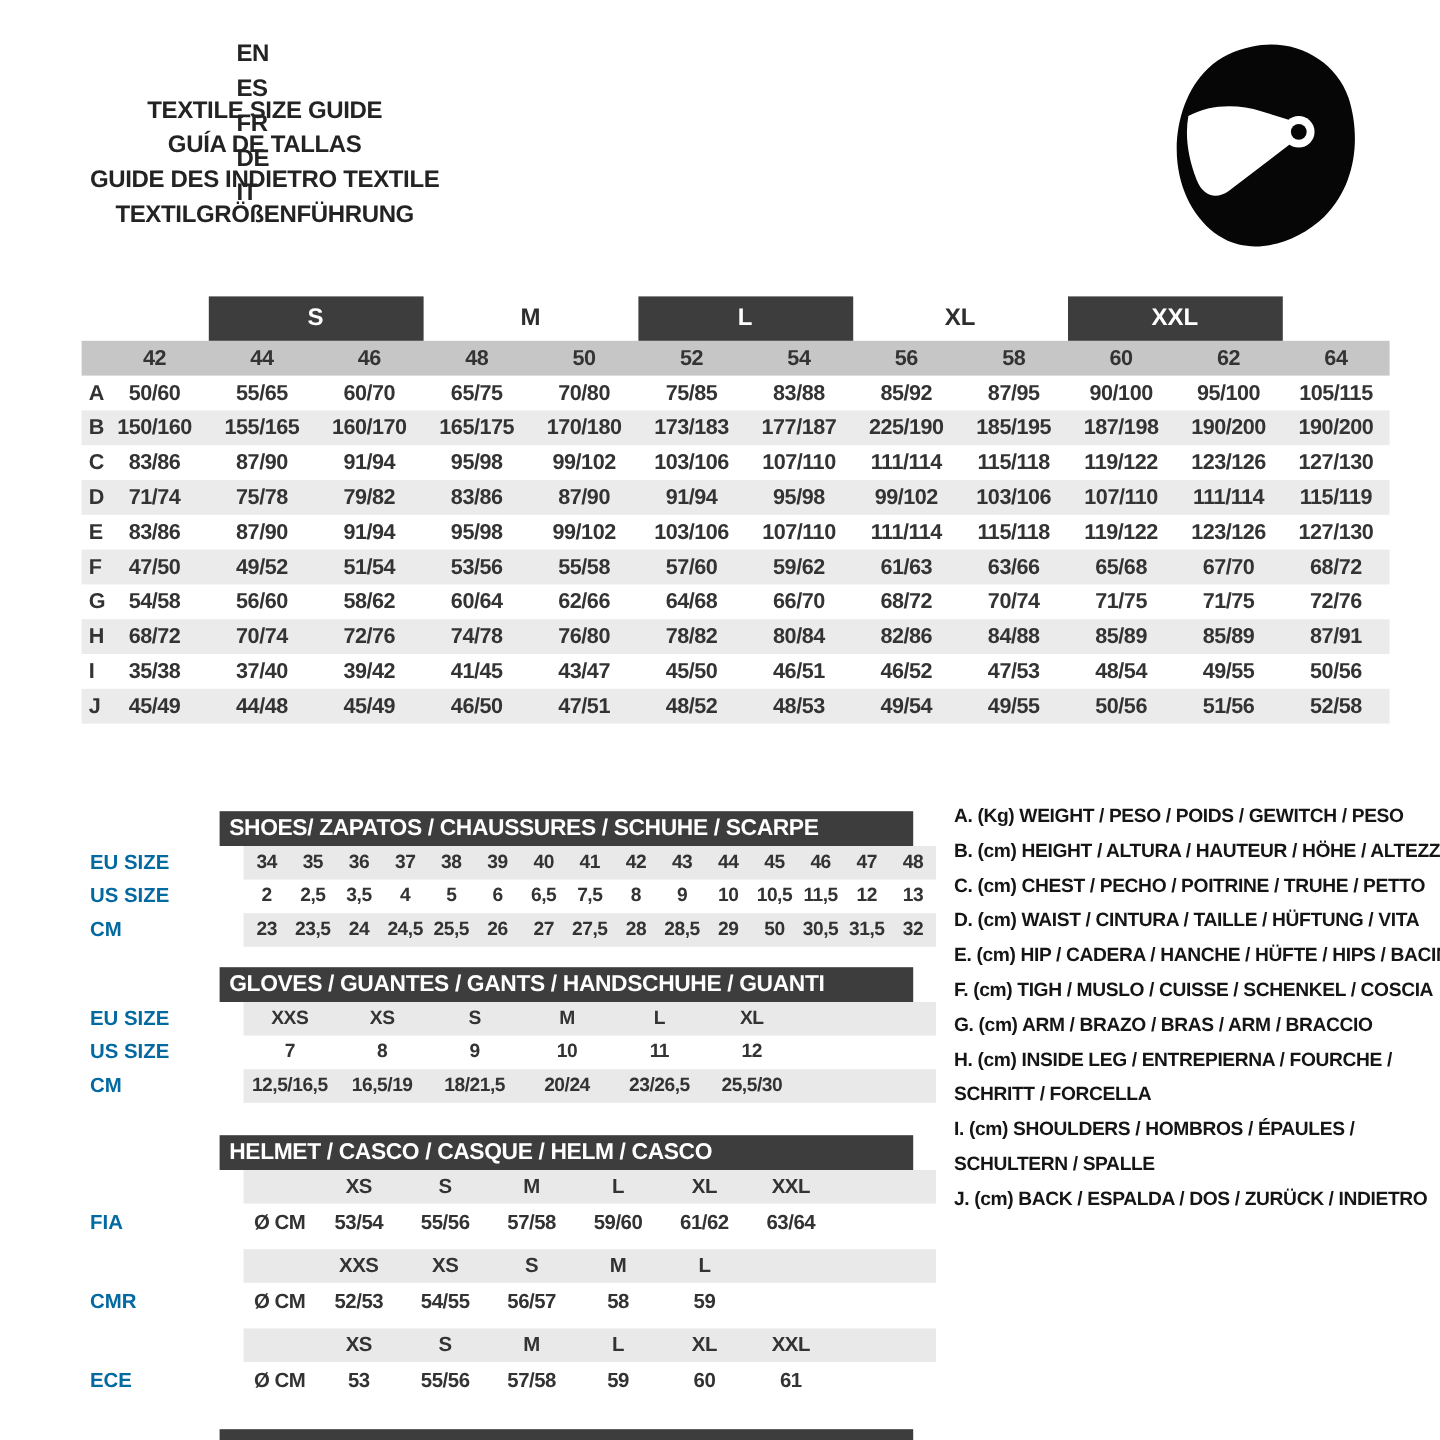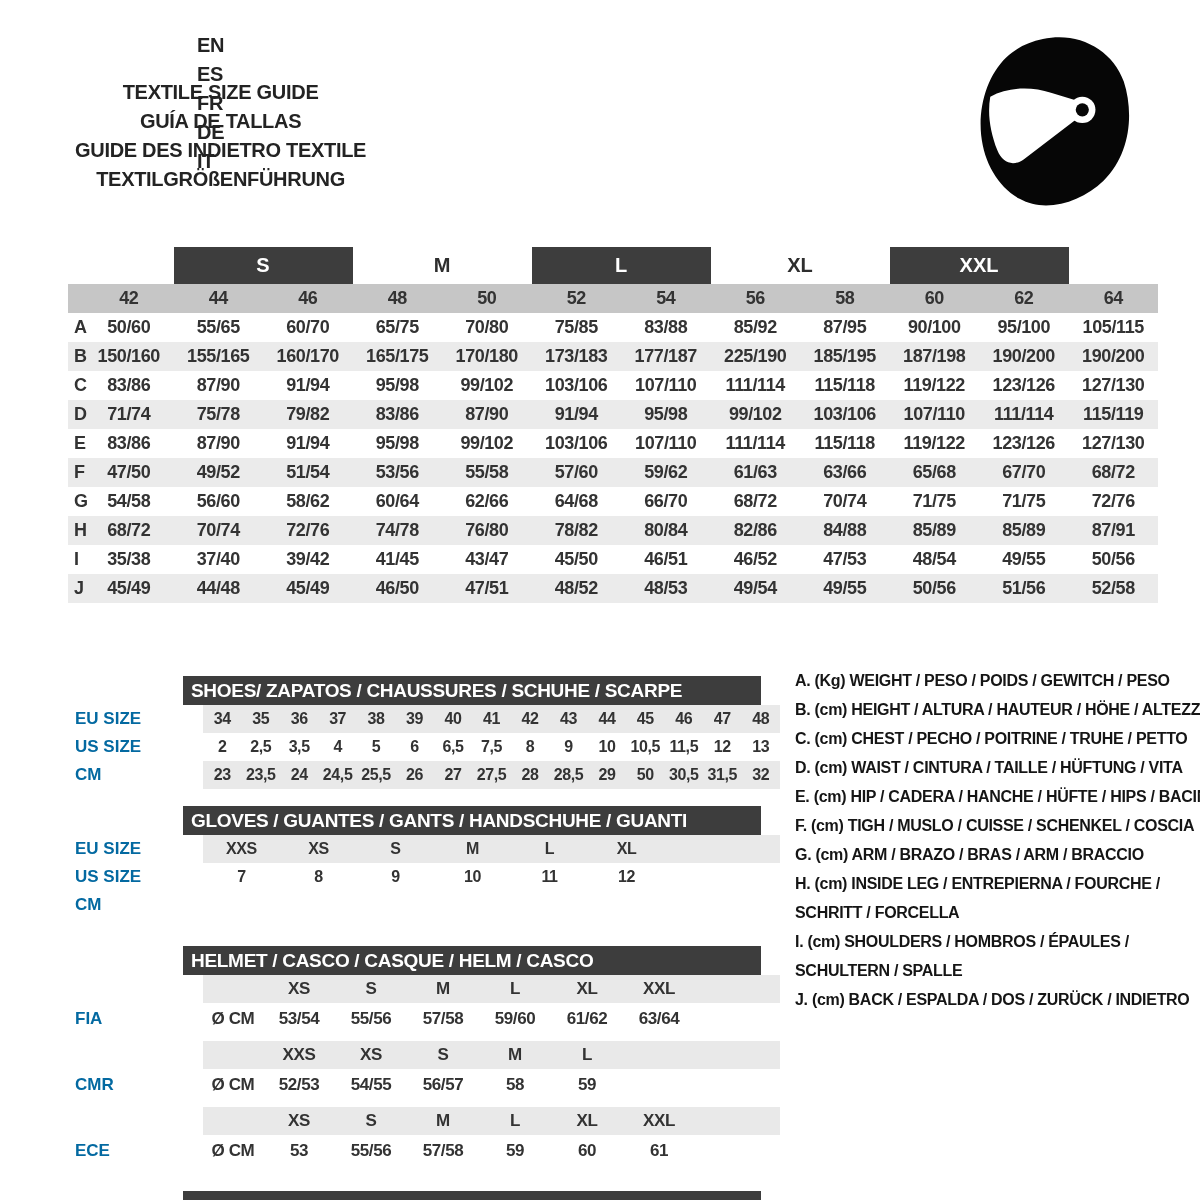--- a/index.html
+++ b/index.html
@@ -364,20 +364,28 @@
             <div class="cell">7</div>
             <div class="cell">8</div>
             <div class="cell">9</div>
             <div class="cell">10</div>
             <div class="cell">11</div>
             <div class="cell">12</div>
           </div>
         </div>
         <div class="srow shade">
           <div class="lbl">CM</div>
+          <div class="vals cols6">
+            <div class="cell">12,5/16,5</div>
+            <div class="cell">16,5/19</div>
+            <div class="cell">18/21,5</div>
+            <div class="cell">20/24</div>
+            <div class="cell">23/26,5</div>
+            <div class="cell">25,5/30</div>
+          </div>
         </div>
       </div>
   </div>
 
   <div class="sec sec-helmet">
     <div class="sec-header">HELMET / CASCO / CASQUE / HELM / CASCO</div>
     <div id="helmet-rows">
         <div class="h-section">
           <div class="srow band">
             <div class="lbl"></div>

